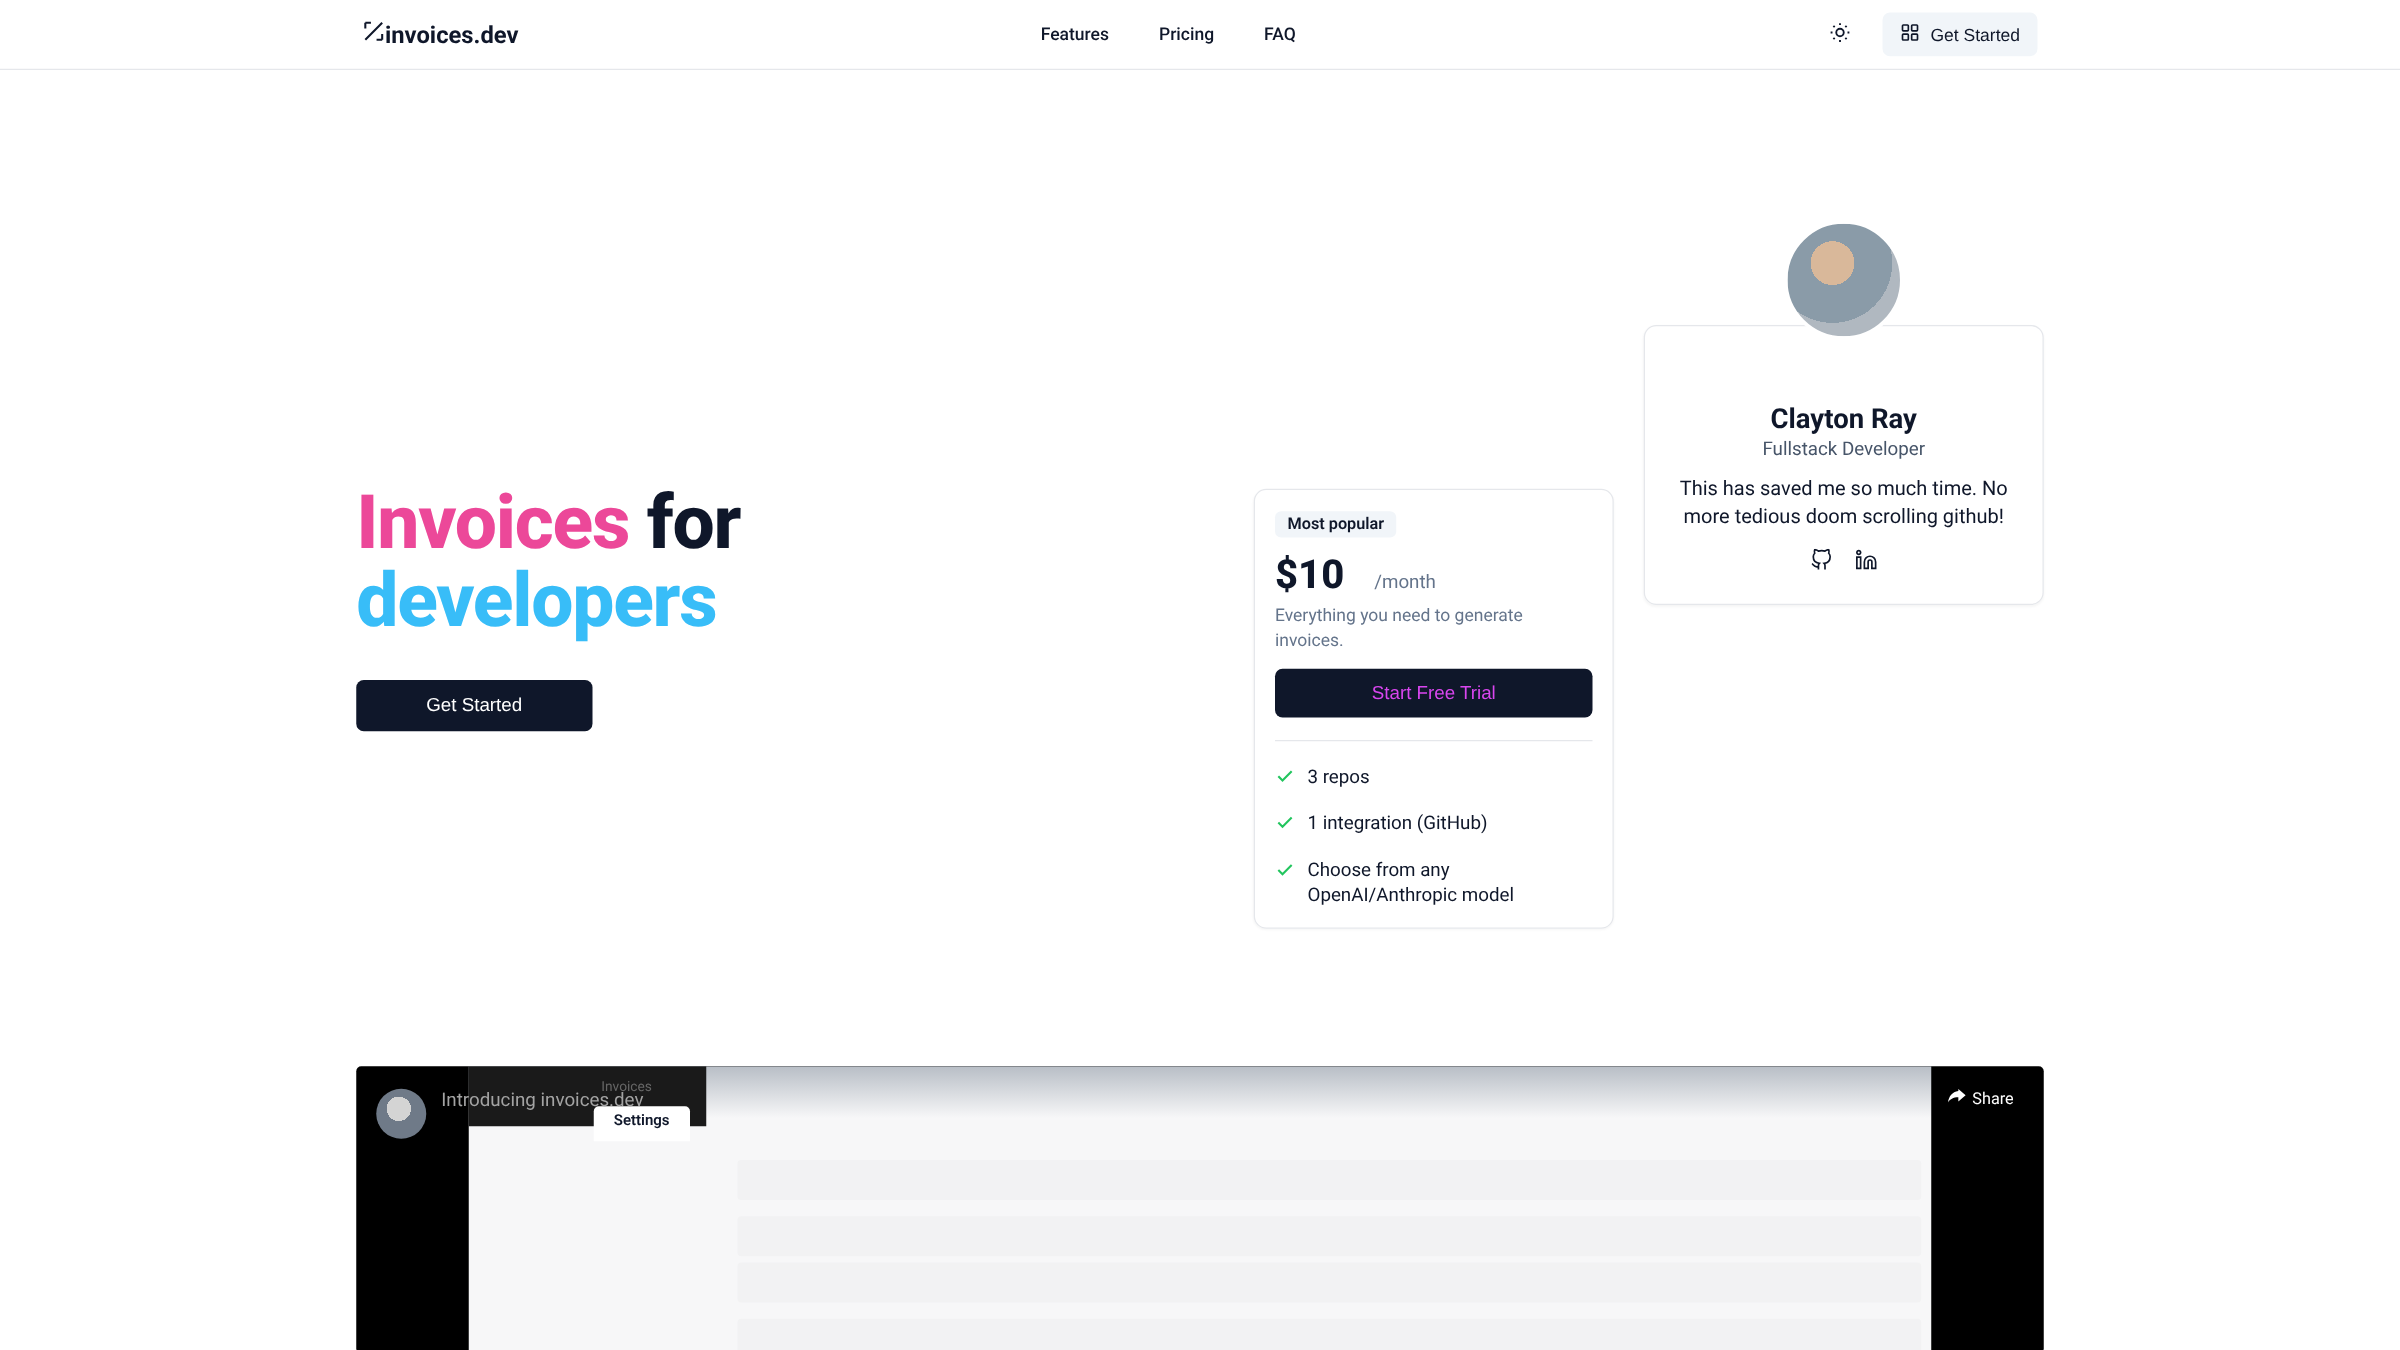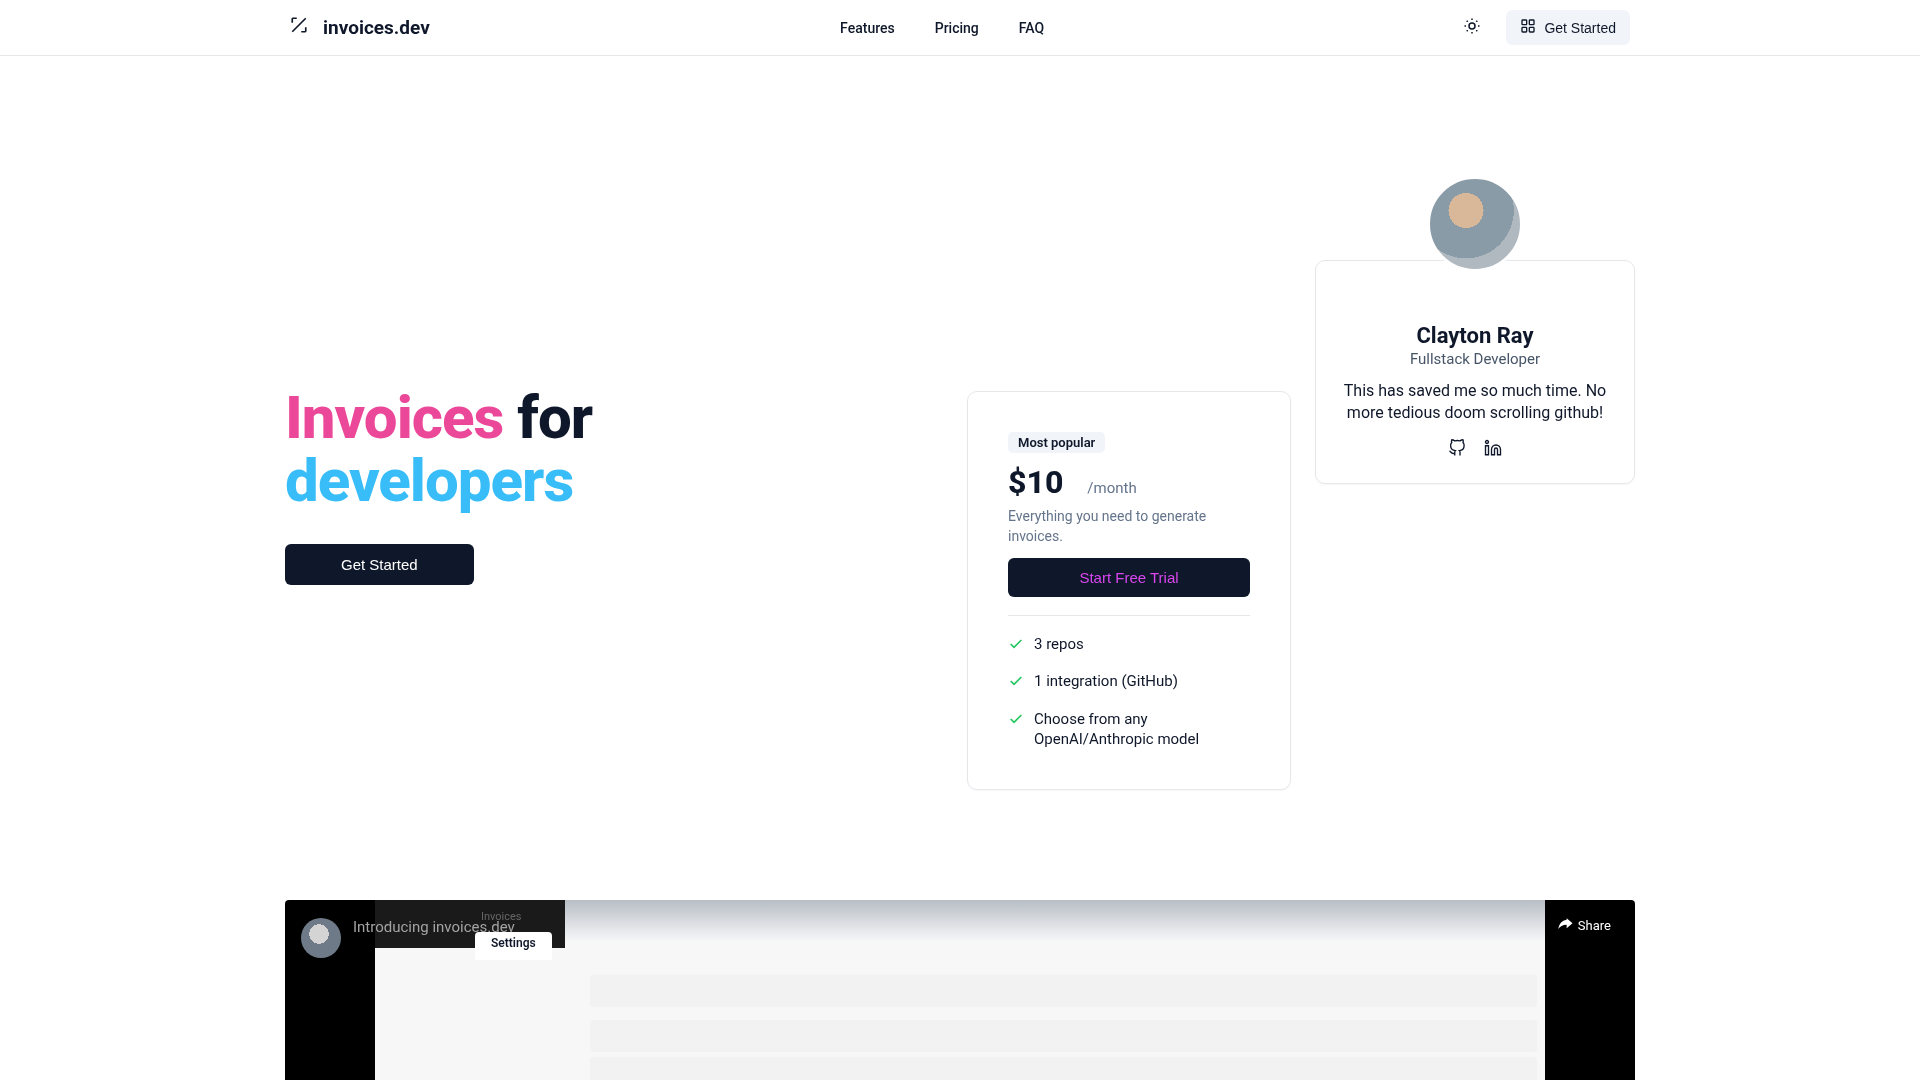--- a/index.html
+++ b/index.html
@@ -25,21 +25,21 @@
     height: 56px;
     border-bottom: 1px solid var(--border);
     display: flex;
     align-items: center;
     padding: 0 290px;
     justify-content: space-between;
   }
   .brand {
     display: flex;
     align-items: center;
-    gap: 15px;
+    gap: 0;
     font-weight: 700;
     font-size: 19px;
   }
   .brand svg { width: 18px; height: 18px; }
   .nav-links {
     display: flex;
     gap: 40px;
     font-size: 14px;
     font-weight: 500;
   }
@@ -101,24 +101,24 @@
 
   .hero-right {
     display: flex;
     gap: 24px;
     align-items: flex-start;
   }
 
   
   .pricing-card {
     margin-top: 165px;
-    width: 324px;
+    width: 288px;
     border: 1px solid var(--border);
     border-radius: 10px;
-    padding: 40px;
+    padding: 16px;
     box-shadow: 0 1px 2px rgba(0,0,0,0.04);
   }
   .badge {
     display: inline-block;
     background: var(--bg-light);
     font-size: 13px;
     font-weight: 600;
     padding: 3px 10px;
     border-radius: 5px;
   }

